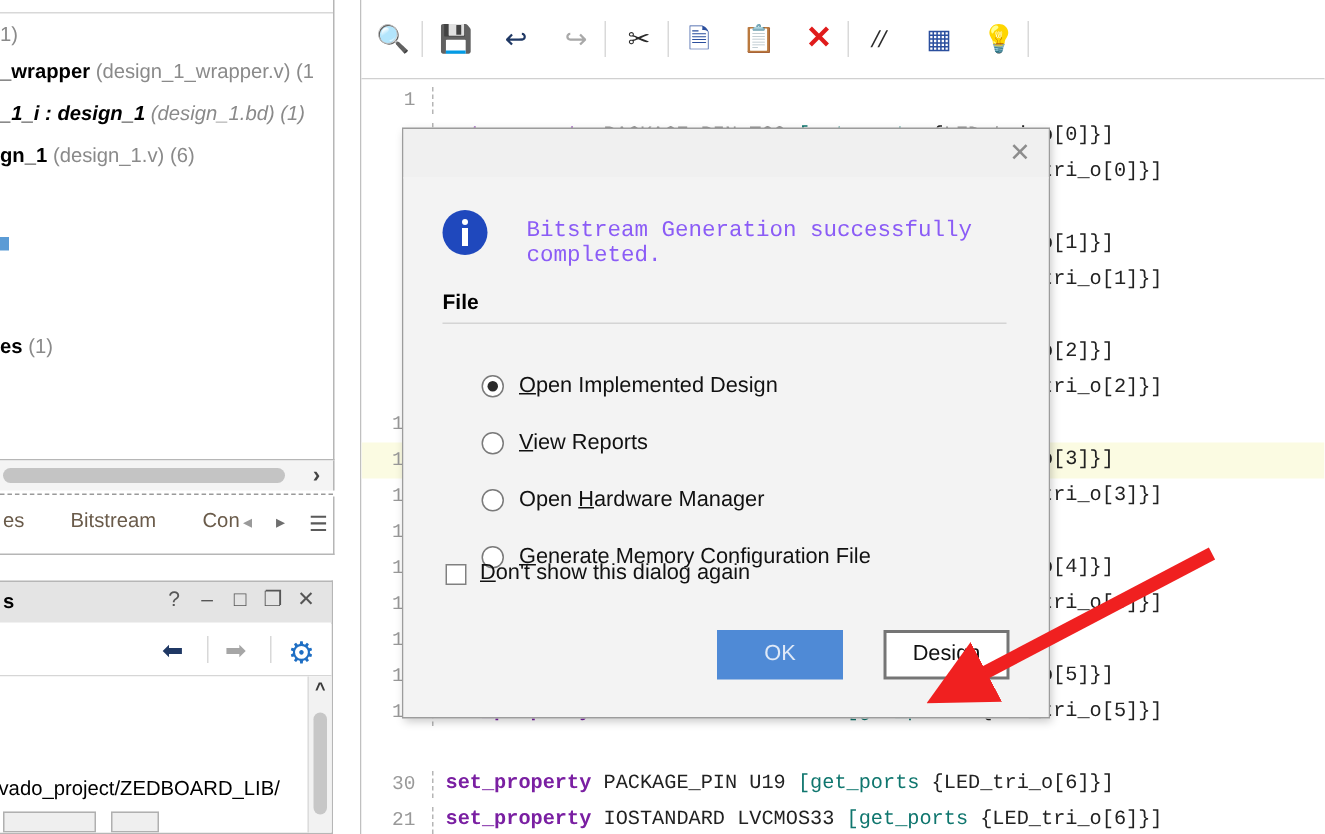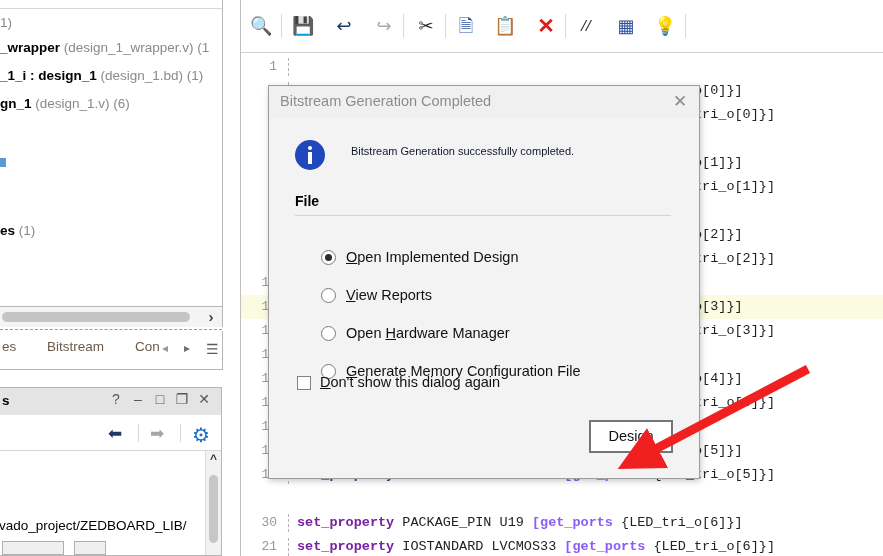--- a/index.html
+++ b/index.html
@@ -61,38 +61,38 @@
 
   .code{position:absolute;left:0;top:53px;right:0;bottom:0;overflow:hidden;background:#fff;}
   .cline{position:absolute;left:0;right:0;height:24px;line-height:24px;white-space:pre;
      font-family:"Liberation Mono", monospace;font-size:13.5px;}
   .cline .gut{position:absolute;left:0;top:0;width:36px;text-align:right;color:#999;font-size:13px;
      font-family:"Liberation Mono", monospace;}
   .cline .bar{position:absolute;left:47px;top:3px;width:0;height:18px;border-left:1px dashed #b5b5b5;}
   .cline .txt{position:absolute;left:56px;top:0;white-space:pre;}
   .cline.hl{background:#fbfbe2;}
   .kw{color:#7a1fa2;font-weight:bold;}
-  .br{color:#8b5cf6;font-weight:bold;}
+  .br{color:#0f766e;font-weight:normal;}
   .pl2{color:#222;}
   .cm{color:#909090;font-style:italic;}
 
   
   .dlg{position:absolute;left:268px;top:85px;width:432px;height:394px;background:#f3f3f3;
      border:1px solid #9c9c9c;box-shadow:1px 2px 6px rgba(0,0,0,.22);box-sizing:border-box;}
   .dlg-title{position:absolute;left:0;top:0;right:0;height:32px;background:#f0f0f0;border-bottom:1px solid #dcdcdc;}
   .dlg-title .t{position:absolute;left:11px;top:7px;font-size:14.5px;color:#8d8d8d;}
   .dlg-close{position:absolute;right:8px;top:6px;width:22px;height:20px;text-align:center;line-height:20px;
      font-size:17px;color:#8d8d8d;}
   .dlg-body{position:absolute;left:0;top:32px;right:0;bottom:0;background:#f3f3f3;}
 
   .info-row{position:absolute;left:26px;top:22px;right:20px;height:34px;}
   .info-ico{position:absolute;left:0;top:0;width:30px;height:30px;border-radius:50%;background:#1f48bd;}
   .info-ico .dot{position:absolute;left:13px;top:6px;width:4px;height:4px;border-radius:50%;background:#fff;}
   .info-ico .stem{position:absolute;left:13px;top:12px;width:4px;height:12px;background:#fff;}
-  .info-txt{position:absolute;left:56px;top:5px;font-size:11px;color:#0f172a;}
+  .info-txt{position:absolute;left:56px;top:5px;font-size:15px;color:#8b5cf6;font-family:Liberation Mono, monospace;}
 
   .next-lbl{position:absolute;left:26px;top:75px;font-size:14px;font-weight:bold;color:#000;}
   .next-line{position:absolute;left:26px;top:97px;right:28px;height:1px;background:#d4d4d4;}
 
   .radio{position:absolute;left:52px;height:28px;}
   .radio .rc{position:absolute;left:0;top:4px;width:15px;height:15px;border-radius:50%;
      border:1px solid #7a7a7a;background:#fff;box-sizing:border-box;}
   .radio.sel .rc::after{content:"";position:absolute;left:3px;top:3px;width:7px;height:7px;border-radius:50%;background:#2b2b2b;}
   .radio .rl{position:absolute;left:25px;top:3px;font-size:14.5px;color:#111;white-space:nowrap;}
   .mn{text-decoration:underline;}
@@ -115,21 +115,21 @@
 
 <div class="root">
 
   <div class="left-col">
 
     <div class="hier-panel">
       <div class="hier-top-line"></div>
       <div class="tree" id="tree-host">
           <div class="tree-row" style="position: absolute; left: 0px; top: 0px;"><span class="gr">1)</span></div>
           <div class="tree-row" style="position: absolute; left: 0px; top: 25px;"><span class="nm">_wrapper</span><span class="gr"> (design_1_wrapper.v) (1</span></div>
-          <div class="tree-row" style="position: absolute; left: 0px; top: 53px;"><span class="nm">_1_i : design_1</span><span class="gr"> (design_1.bd) (1)</span></div>
+          <div class="tree-row" style="position: absolute; left: 0px; top: 53px; font-style: italic;"><span class="nm">_1_i : design_1</span><span class="gr"> (design_1.bd) (1)</span></div>
           <div class="tree-row" style="position: absolute; left: 0px; top: 81px;"><span class="nm">gn_1</span><span class="gr"> (design_1.v) (6)</span></div>
           <div class="tree-row" style="position: absolute; left: 0px; top: 208px;"><span class="nm">es</span><span class="gr"> (1)</span></div>
         </div>
       <div class="blue-bit"></div>
     </div>
 
     <div class="hscroll">
       <div class="thumb"></div>
       <div class="arrow">›</div>
     </div>
@@ -208,21 +208,20 @@
         <div class="cline" style="top: 362px;"><span class="gut">16</span><span class="bar"></span><span class="txt"></span></div>
         <div class="cline" style="top: 386px;"><span class="gut">17</span><span class="bar"></span><span class="txt"><span class="kw">set_property</span><span class="pl2"> PACKAGE_PIN W22 </span><span class="br">[get_ports</span><span class="pl2"> {LED_tri_o[5]}]</span></span></div>
         <div class="cline" style="top: 410px;"><span class="gut">18</span><span class="bar"></span><span class="txt"><span class="kw">set_property</span><span class="pl2"> IOSTANDARD LVCMOS33 </span><span class="br">[get_ports</span><span class="pl2"> {LED_tri_o[5]}]</span></span></div>
         <div class="cline" style="top: 458px;"><span class="gut">30</span><span class="bar"></span><span class="txt"><span class="kw">set_property</span><span class="pl2"> PACKAGE_PIN U19 </span><span class="br">[get_ports</span><span class="pl2"> {LED_tri_o[6]}]</span></span></div>
         <div class="cline" style="top: 482px;"><span class="gut">21</span><span class="bar"></span><span class="txt"><span class="kw">set_property</span><span class="pl2"> IOSTANDARD LVCMOS33 </span><span class="br">[get_ports</span><span class="pl2"> {LED_tri_o[6]}]</span></span></div>
       </div>
   </div>
 
   <div class="dlg">
     <div class="dlg-title">
-      <span class="t">Bitstream Generation Completed</span>
       <span class="dlg-close">✕</span>
     </div>
     <div class="dlg-body">
 
       <div class="info-row">
         <span class="info-ico">
           <span class="dot"></span>
             <span class="stem"></span>
         </span>
         <span class="info-txt">Bitstream Generation successfully completed.</span>
@@ -248,20 +247,21 @@
             <span class="rc"></span>
             <span class="rl"><span class="mn">G</span>enerate Memory Configuration File</span>
           </div>
         </div>
 
       <div class="chk-row">
         <span class="cb"></span>
         <span class="cl" id="chk-label"><span class="mn">D</span>on't show this dialog again</span>
       </div>
 
+      <div class="btn-ok">OK</div>
       <div class="btn-cancel">Design</div>
     </div>
   </div>
 
   <svg class="arrow-svg" viewBox="0 0 240 120">
     <defs>
       <marker id="ah" markerWidth="5" markerHeight="5" refX="1.2" refY="2.5" orient="auto">
         <path d="M0,0 L5,2.5 L0,5 z" fill="#f02020"></path>
       </marker>
     </defs>

